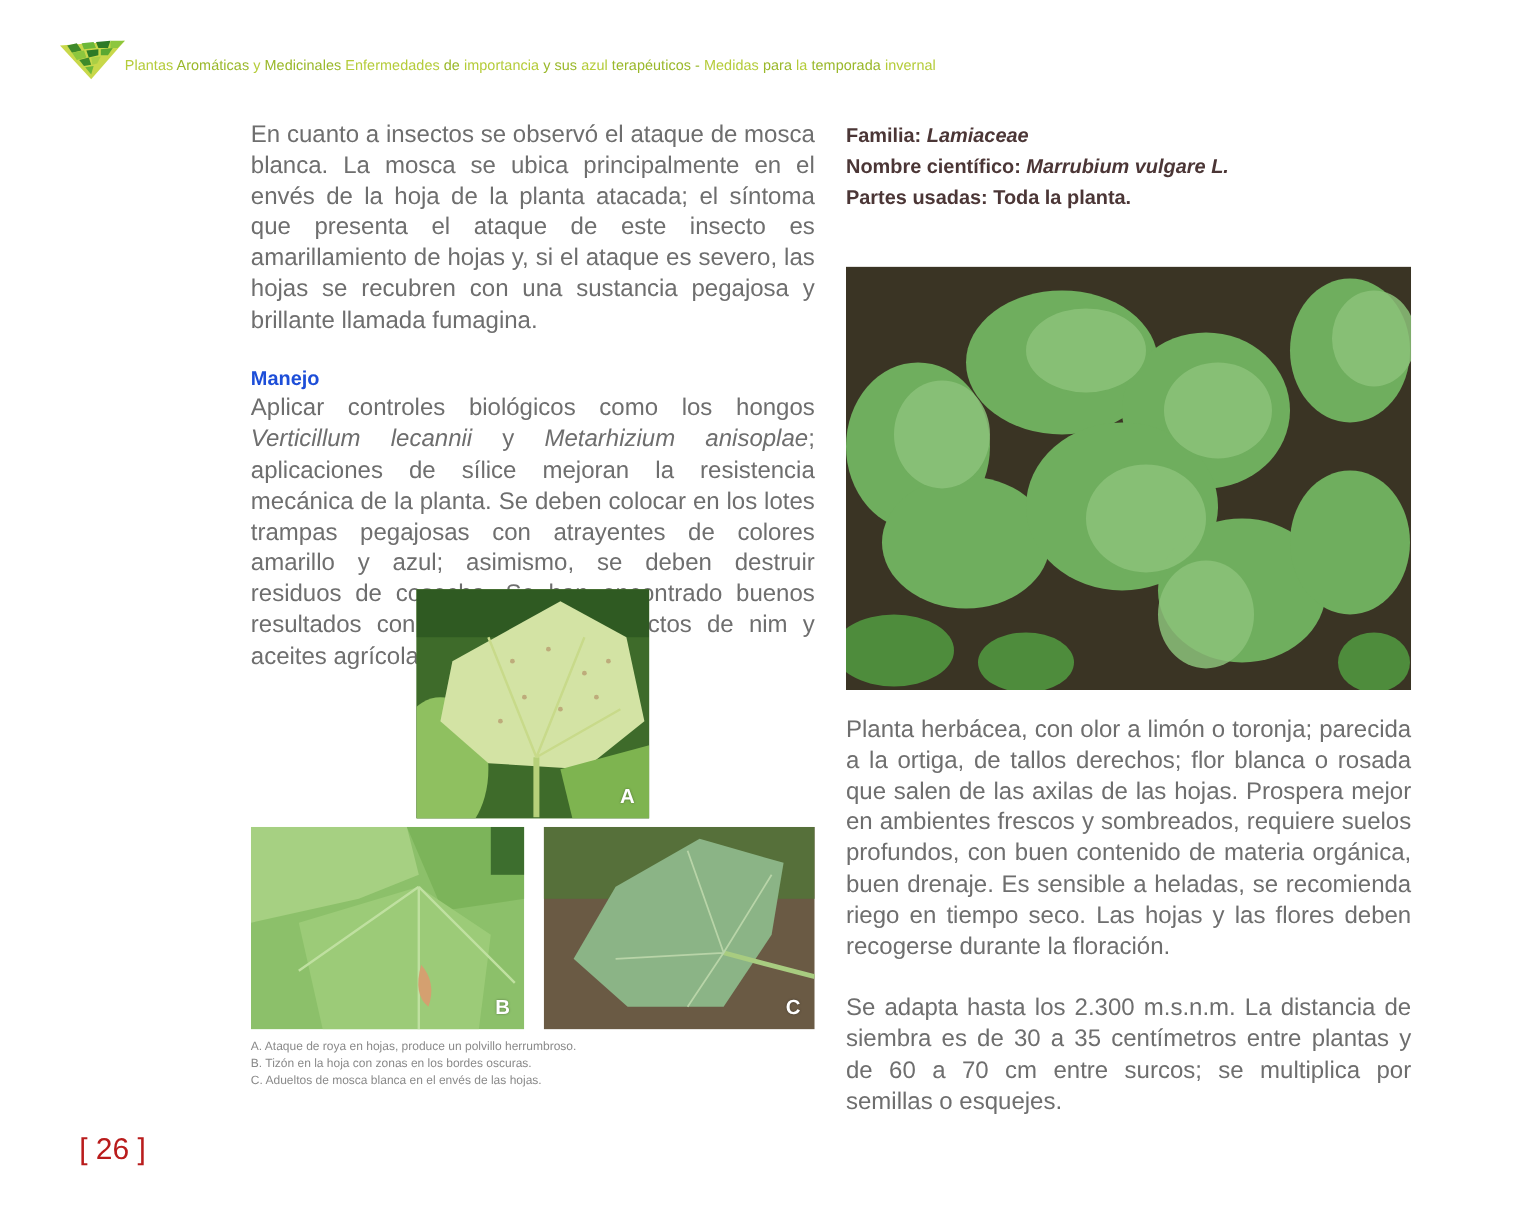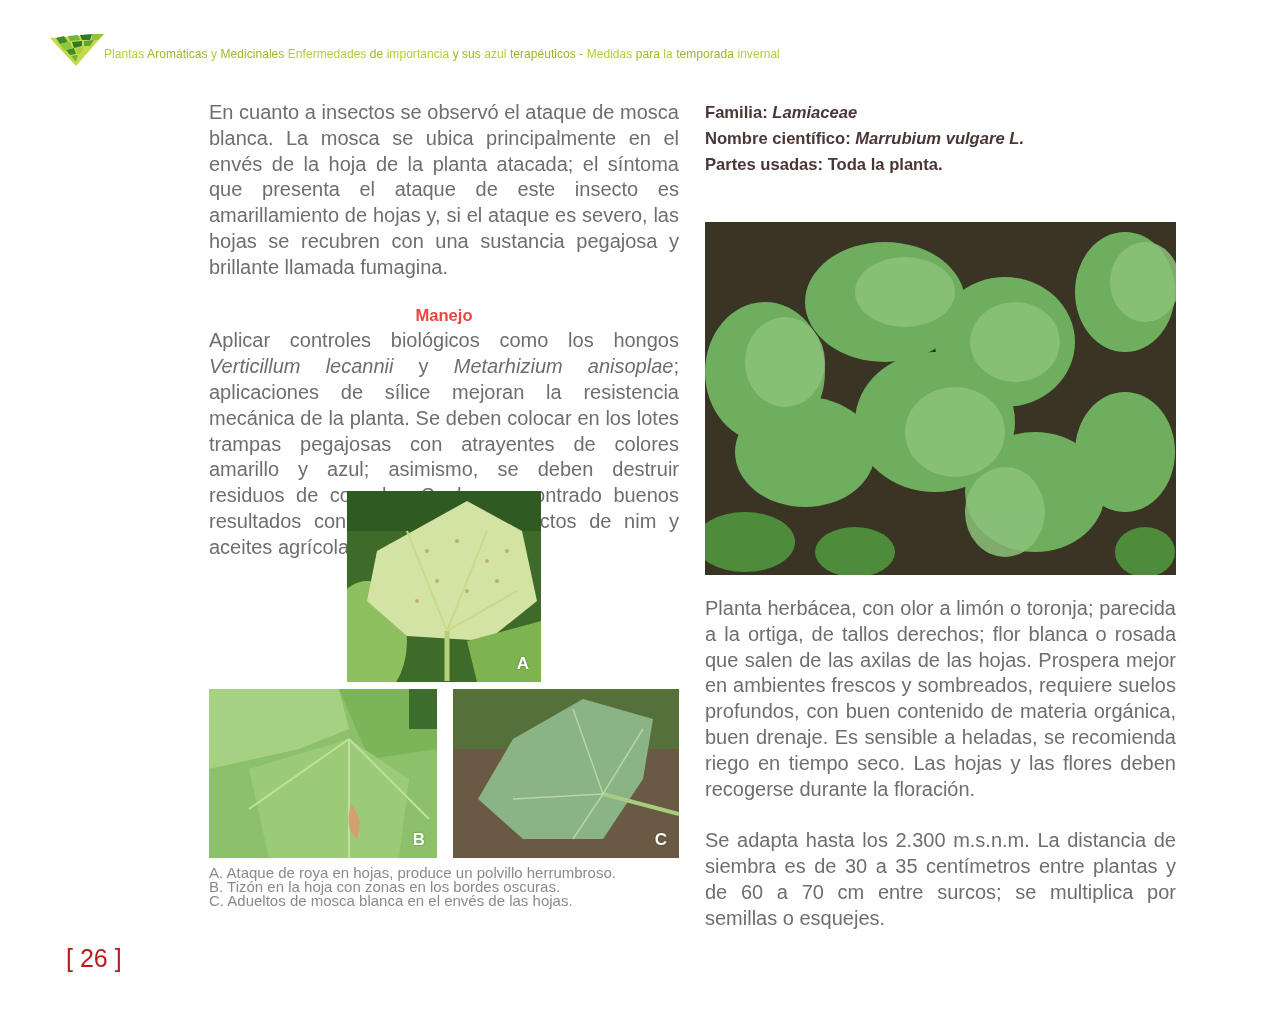--- a/index.html
+++ b/index.html
@@ -8,28 +8,28 @@
 
   .header { position:absolute; left:48px; top:32px; height:36px; width:900px; }
   .logo { position:absolute; left:0; top:0; width:58px; height:36px; }
   .running-head { position:absolute; left:56px; top:15px; font-size:12px; color:#b5cc3a; white-space:nowrap; letter-spacing:0.05px; }
   .running-head b { color:#9ab82a; font-weight:normal; }
 
   .col-left { position:absolute; left:209px; top:100px; width:470px; }
   .col-right { position:absolute; left:705px; top:100px; width:471px; }
 
   .body-text { font-size:20px; line-height:25.8px; text-align:justify; color:#6e6e6e; margin:0; }
-  .subhead { font-size:16.6px; font-weight:bold; color:#ef4444; margin:0; line-height:25.8px;text-align:center; }
+  .subhead { font-size:16.6px; font-weight:bold; color:#1d4ed8; margin:0; line-height:25.8px; }
 
   .p1 { margin-bottom:22px; }
 
   .photo { position:absolute; overflow:hidden; }
   .photo .lbl { position:absolute; right:12px; bottom:8px; color:#fff; font-weight:bold; font-size:17px; text-shadow:0 0 2px rgba(0,0,0,0.4); }
 
-  .captions { position:absolute; left:209px; top:866px; font-size:15px; line-height:14px; color:#8a8a8a; }
+  .captions { position:absolute; left:209px; top:866px; font-size:10px; line-height:14px; color:#8a8a8a; }
 
   .title-green { font-size:22.5px; font-weight:bold; color:#a4c431; margin:0 0 4px 0; line-height:28px; }
   .meta-line { font-size:16.6px; font-weight:bold; color:#4b3636; margin:0; line-height:26px; }
   .meta-line i { font-style:italic; }
 
   .page-num { position:absolute; left:66px; top:944px; font-size:25px; color:#b91c1c; }
 </style>
 </head>
 <body>
 

